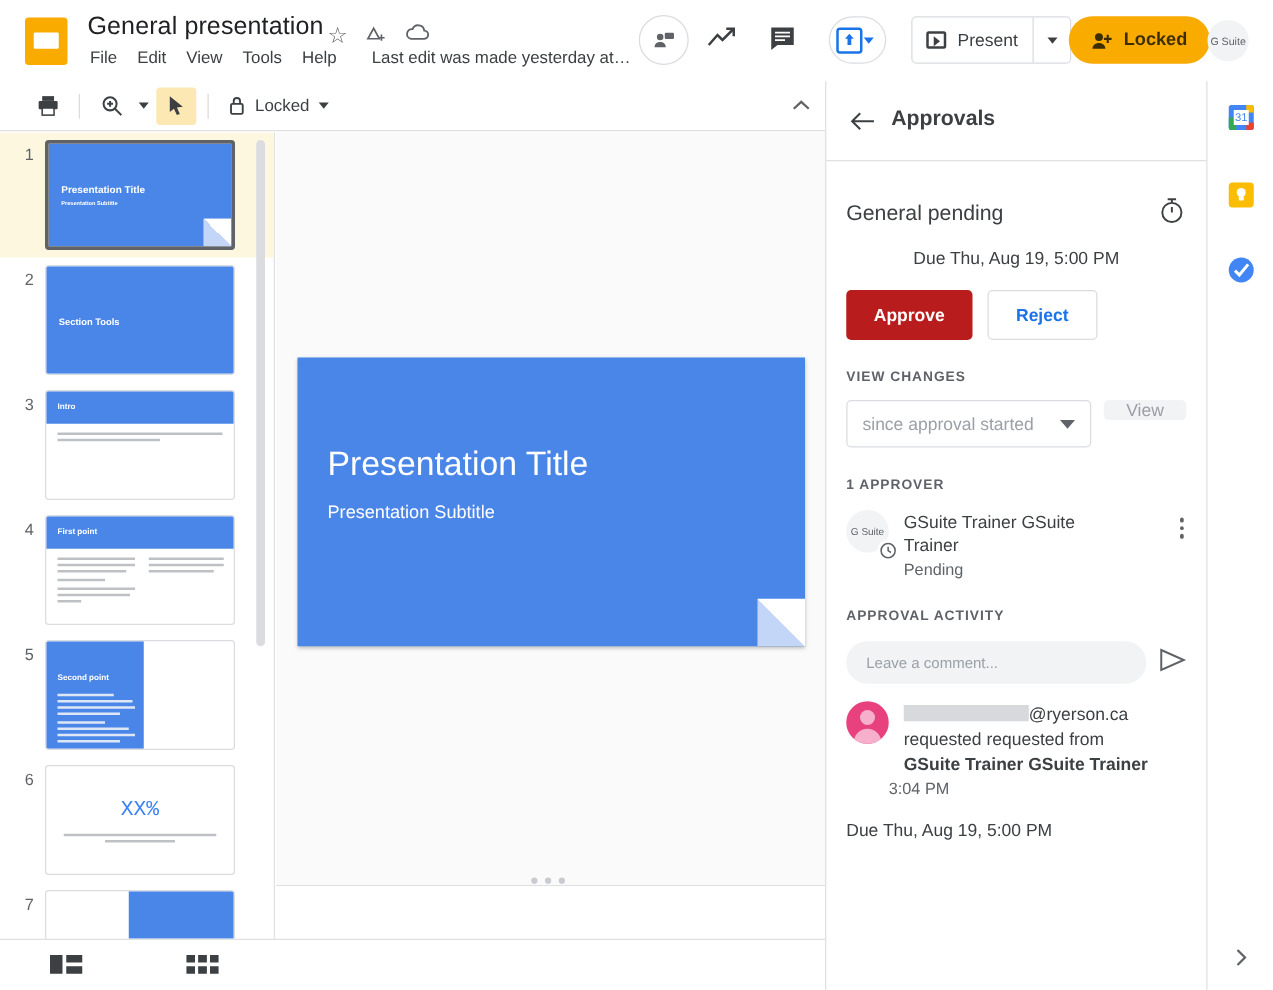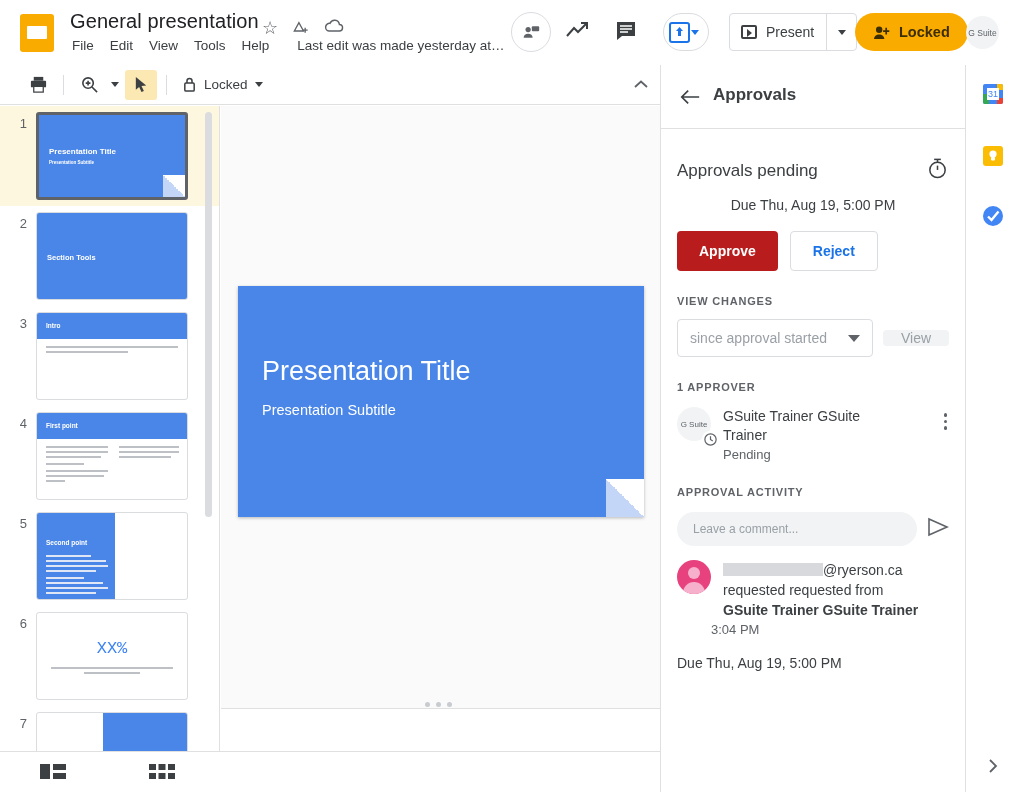--- a/index.html
+++ b/index.html
@@ -126,21 +126,21 @@
   .ap-pending h2 { font-size:17px; font-weight:normal; color:#3c4043; }
   .ap-due { text-align:center; font-size:14px; color:#3c4043; margin-top:13px; }
   .ap-buttons { display:flex; gap:12px; margin-top:18px; }
   .btn-approve { background:#b91c1c; color:#fff; font-size:14px; font-weight:bold;
      border:none; border-radius:4px; padding:11px 22px; cursor:pointer;
      font-family:"Liberation Sans",sans-serif; }
   .btn-reject { background:#fff; color:#1a73e8; font-size:14px; font-weight:bold;
      border:1px solid #dadce0; border-radius:4px; padding:11px 22px; cursor:pointer;
      font-family:"Liberation Sans",sans-serif; }
   .sec-label { font-size:11px; letter-spacing:.8px; color:#5f6368; margin-top:24px; font-weight:bold;}
-  .changes-row { display:flex; gap:10px; margin-top:12px; align-items:center;border-radius:17px; }
+  .changes-row { display:flex; gap:10px; margin-top:12px; align-items:flex-start;border-radius:17px; }
   .select-box { flex:1; border:1px solid #dadce0; border-radius:4px; height:38px;
      display:flex; align-items:center; justify-content:space-between; padding:0 12px; cursor:pointer;}
   .select-text { font-size:14px; color:#9aa0a6; }
   .sel-caret { width:0; height:0; border-left:6px solid transparent; border-right:6px solid transparent;
      border-top:7px solid #5f6368; }
   .btn-view { width:66px; background:#f1f3f4; border:none; border-radius:4px; color:#9aa0a6;
      font-size:14px; cursor:pointer; font-family:"Liberation Sans",sans-serif; }
   .approver-row { display:flex; align-items:flex-start; margin-top:14px; position:relative; }
   .avt { width:34px; height:34px; border-radius:50%; background:#f1f3f4; display:flex;
      align-items:center; justify-content:center; font-size:8px; color:#5f6368; flex:0 0 34px;
@@ -433,21 +433,21 @@
           <path d="M22 10H3M10 3 L3 10 L10 17"></path>
         </svg>
       </div>
       <div class="panel-title">Approvals</div>
 
     </div>
 
     <div class="panel-body">
 
       <div class="ap-pending">
-        <h2>Approvals pending</h2>
+        <h2>General pending</h2>
         <div>
           <svg width="23" height="23" viewBox="0 0 24 24" fill="none" stroke="#3c4043" stroke-width="1.6">
             <circle cx="12" cy="13.5" r="8"></circle>
               <path d="M12 13.5V9"></path>
               <path d="M8.5 2.5h7"></path>
               <path d="M12 2.5v3"></path>
           </svg>
         </div>
       </div>
 

